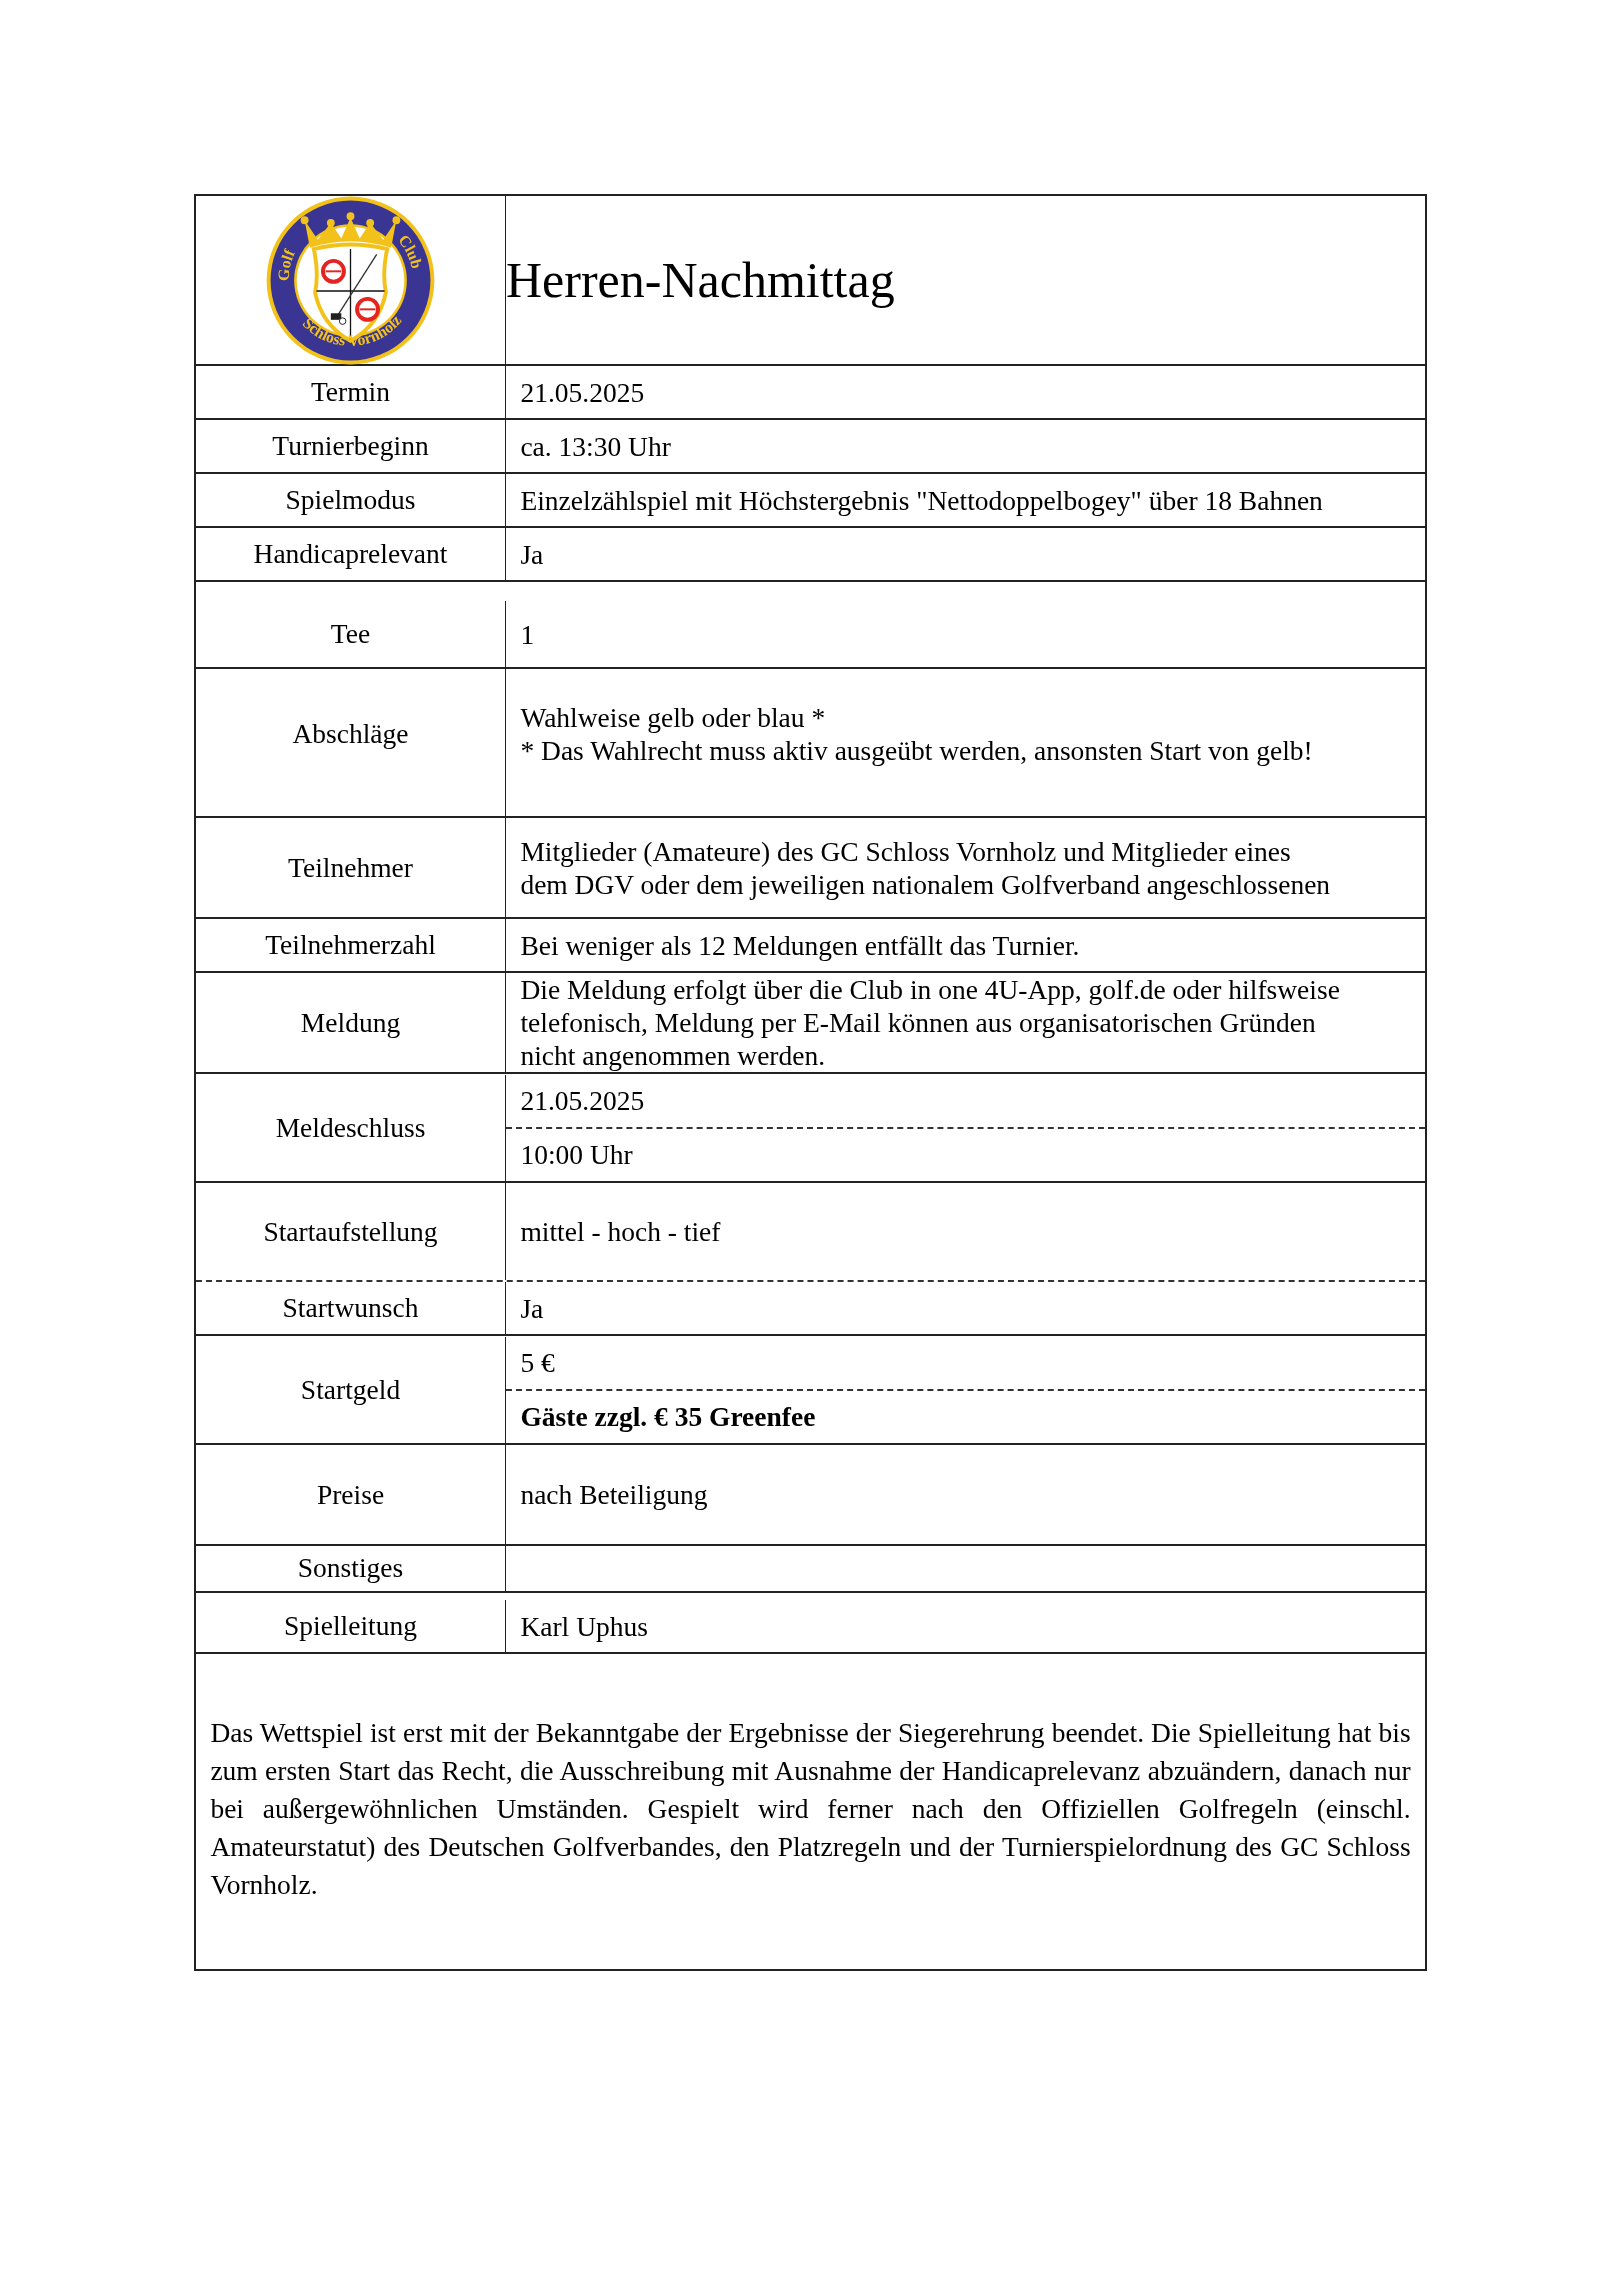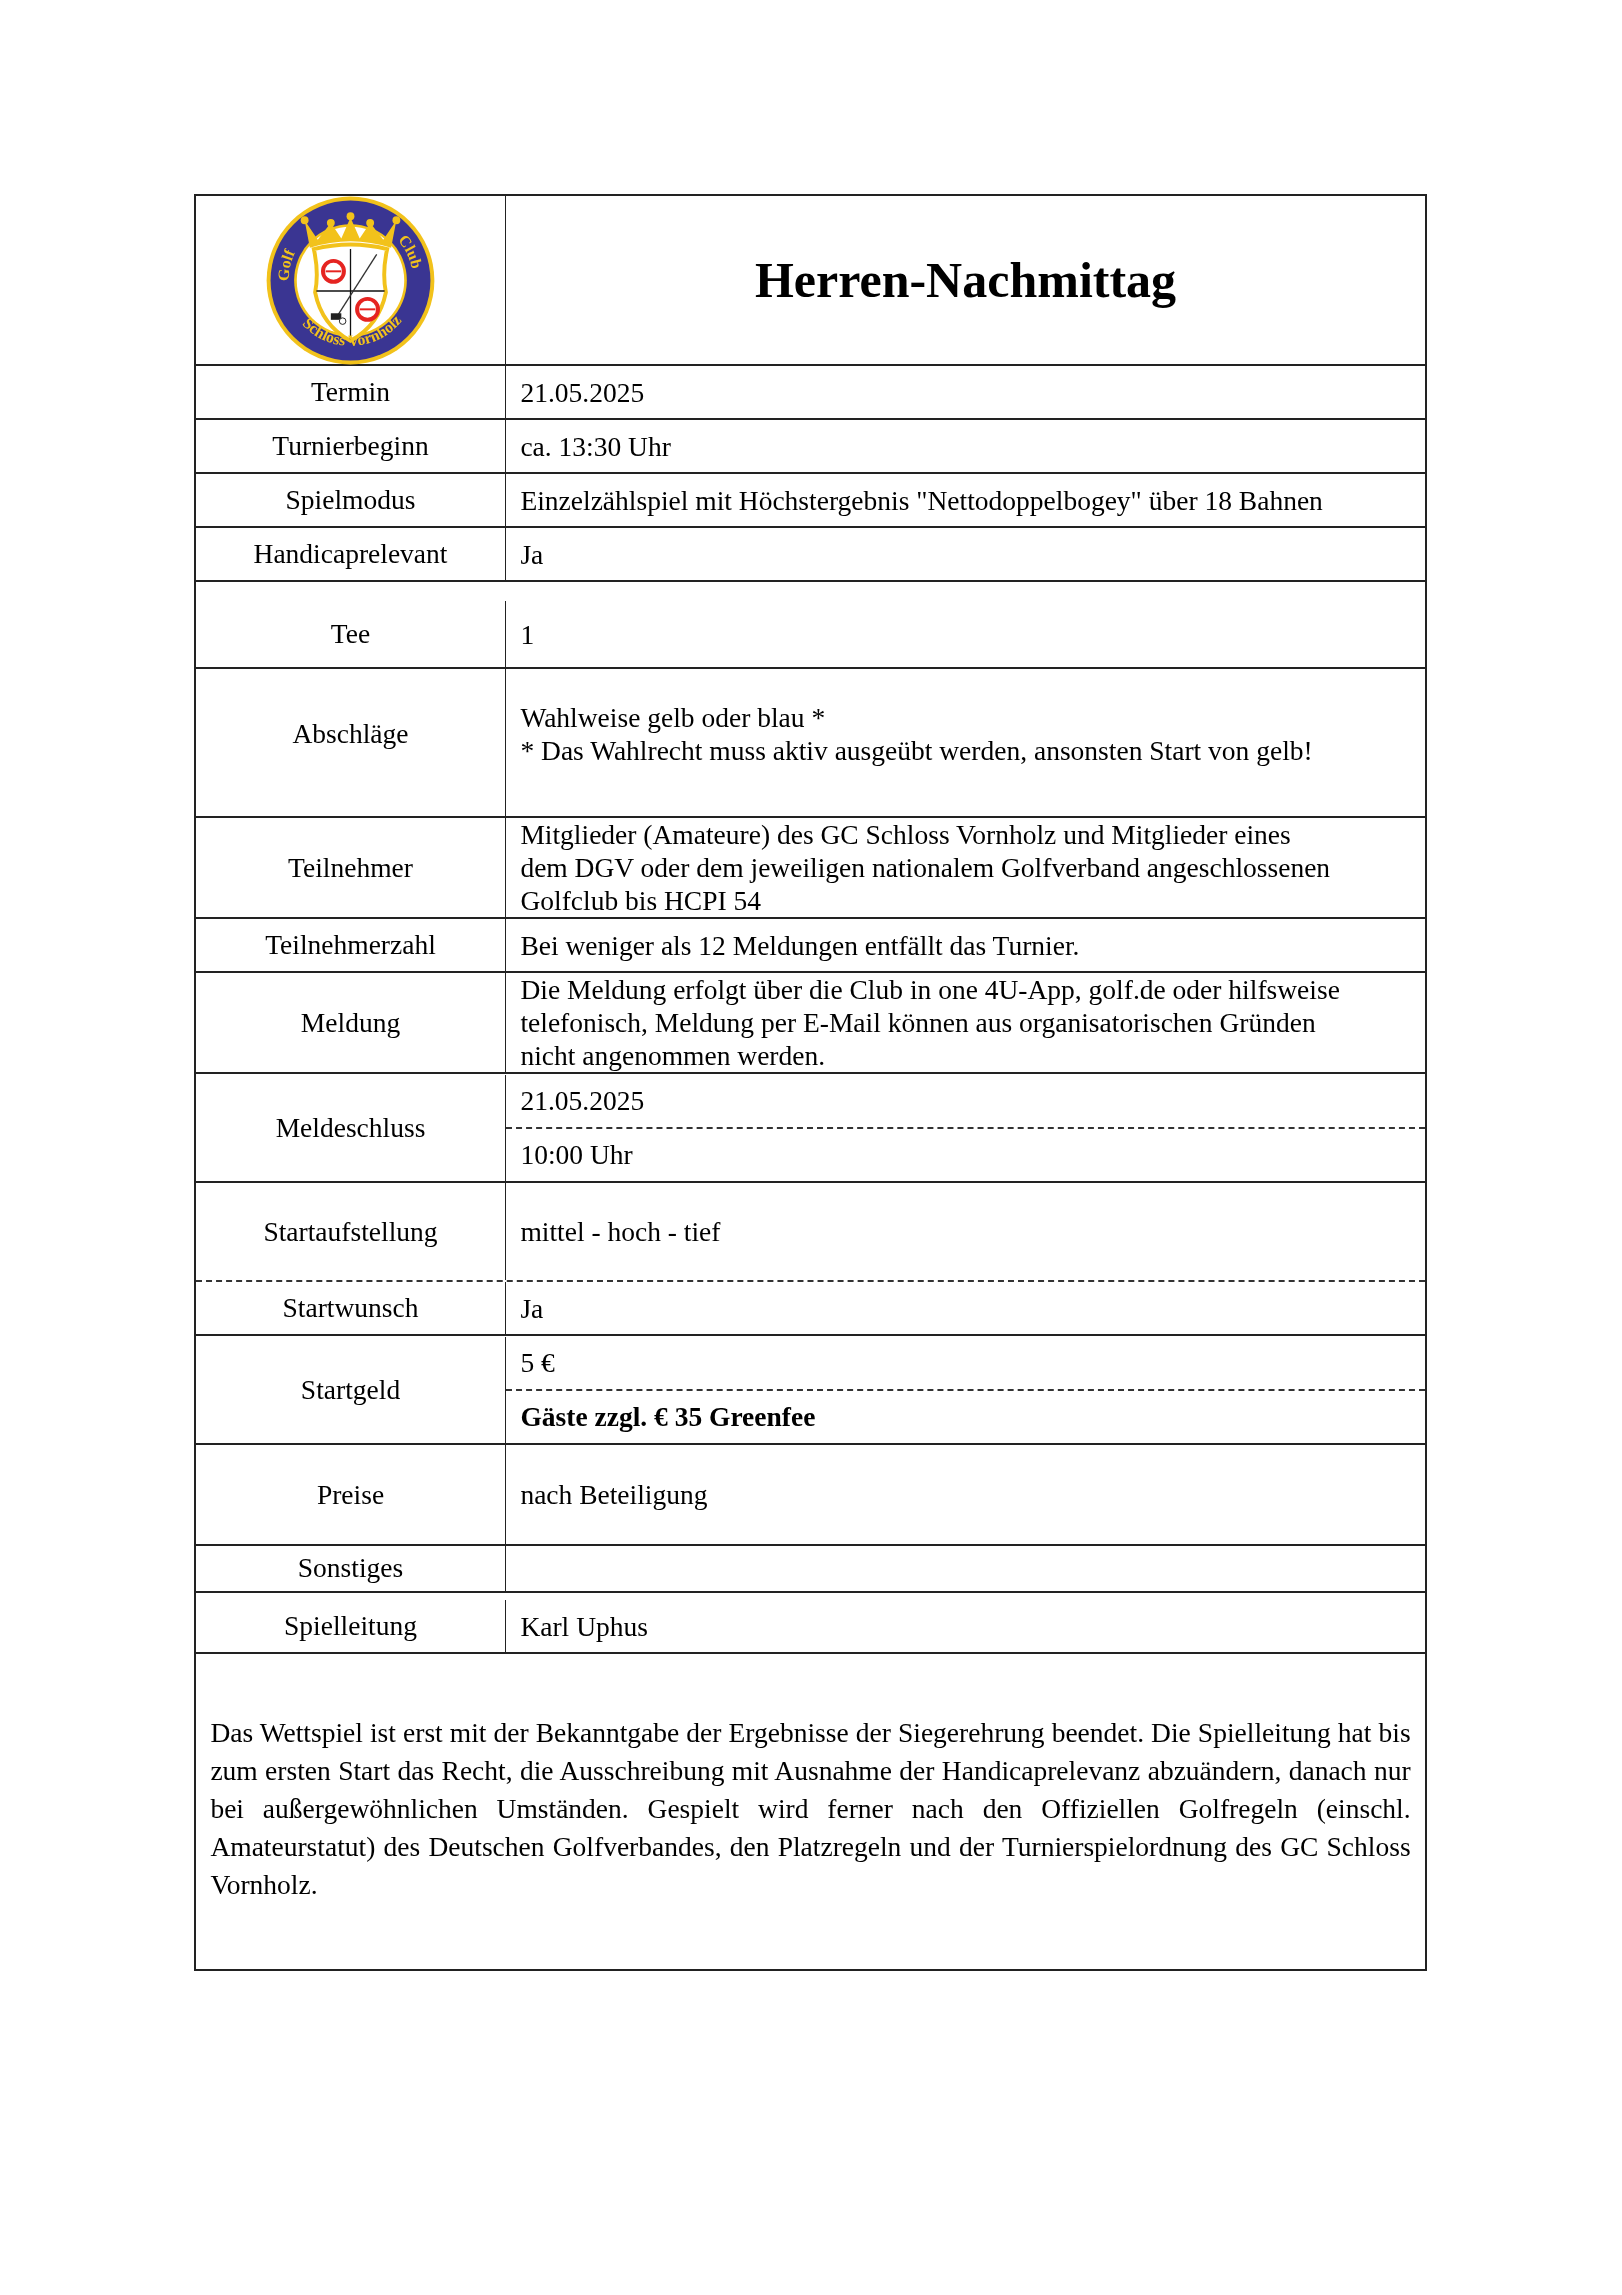--- a/index.html
+++ b/index.html
@@ -62,21 +62,21 @@
           <textPath href="#arcL" startOffset="15%">Golf</textPath>
         </text>
         <text font-family="Liberation Serif, serif" font-weight="bold" font-size="24" fill="#f2c21b">
           <textPath href="#arcR" startOffset="20%">Club</textPath>
         </text>
         <text font-family="Liberation Serif, serif" font-weight="bold" font-size="24" fill="#f2c21b">
           <textPath href="#arcB" startOffset="8%">Schloss Vornholz</textPath>
         </text>
       </svg>
     </div>
-    <div class="val" style="justify-content:center;padding-left:0;font-weight:bold;">
+    <div class="val" style="padding-left:0;">
       <span class="title">Herren-Nachmittag</span>
     </div>
   </div>
 
   <div class="row" style="top:170px;height:54px;">
     <div class="lbl">Termin</div>
     <div class="val">21.05.2025</div>
   </div>
 
   <div class="row" style="top:224px;height:54px;">
@@ -108,21 +108,20 @@
       </div>
     </div>
   </div>
 
   <div class="row" style="top:622px;height:101px;">
     <div class="lbl">Teilnehmer</div>
     <div class="val">
       <div class="multi">
         <div>Mitglieder (Amateure) des GC Schloss Vornholz  und Mitglieder eines</div>
         <div>dem DGV oder dem jeweiligen nationalem Golfverband angeschlossenen</div>
-        <div>Golfclub bis HCPI 54</div>
       </div>
     </div>
   </div>
 
   <div class="row" style="top:723px;height:54px;">
     <div class="lbl">Teilnehmerzahl</div>
     <div class="val">Bei weniger als 12 Meldungen entfällt das Turnier.</div>
   </div>
 
   <div class="row" style="top:777px;height:101px;">

